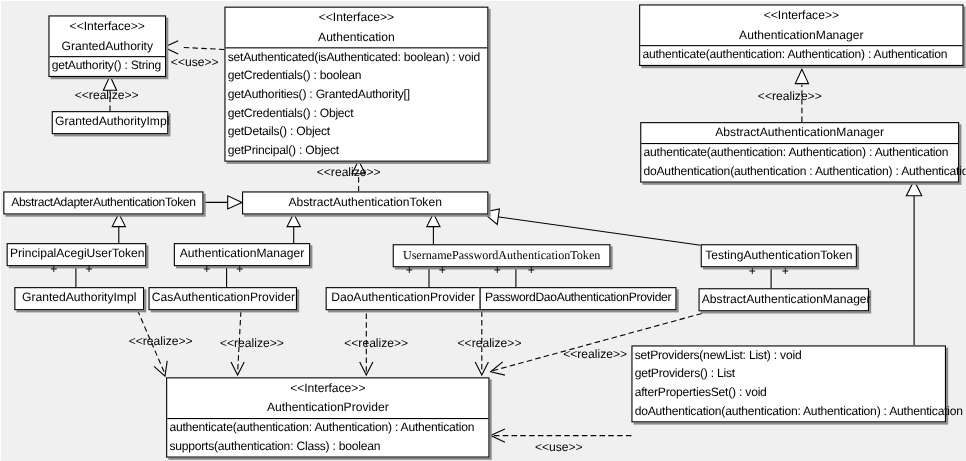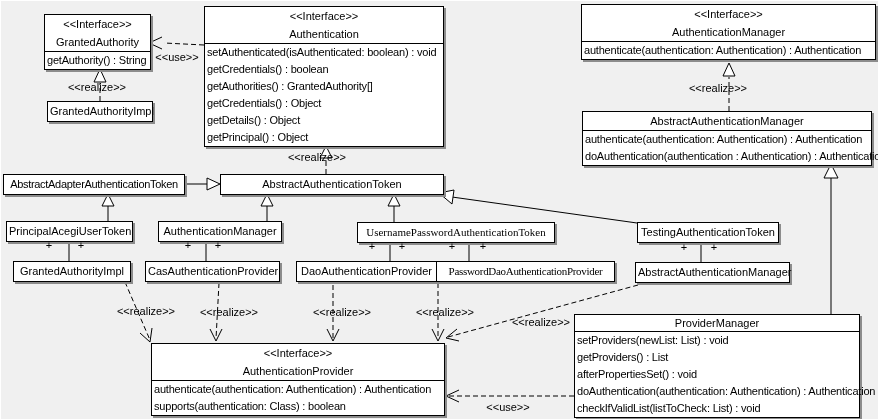--- a/index.html
+++ b/index.html
@@ -170,54 +170,50 @@
   </div>
 
   <div class="uml-box single" style="left:636px;top:221px;width:136px;">
     <span>TestingAuthenticationToken</span>
   </div>
 
   <div class="uml-box single" style="left:12px;top:260px;width:112px;">
     <span>GrantedAuthorityImpl</span>
   </div>
 
-  <div class="uml-box single" style="left:144px;top:260px;width:129px;">
+  <div class="uml-box single" style="left:134px;top:260px;width:129px;">
     <span>CasAuthenticationProvider</span>
   </div>
 
   <div class="uml-box single" style="left:295px;top:260px;width:135px;">
     <span>DaoAuthenticationProvider</span>
   </div>
 
-  <div class="uml-box single tight" style="left:435px;top:260px;width:173px;font-family:Liberation Serif, serif;">
+  <div class="uml-box single tight" style="left:435px;top:260px;width:173px;">
     <span>PasswordDaoAuthenticationProvider</span>
   </div>
 
   <div class="uml-box single" style="left:634px;top:261px;width:149px;">
     <span>AbstractAuthenticationManager</span>
   </div>
 
   <div class="uml-box" style="left:150px;top:342px;width:292px;">
     <div class="title with-div">
       <div class="stereo">&lt;&lt;Interface&gt;&gt;</div>
       <div class="cname">AuthenticationProvider</div>
     </div>
     <div class="m">authenticate(authentication: Authentication) : Authentication</div>
     <div class="m">supports(authentication: Class) : boolean</div>
   </div>
 
   <div class="uml-box" style="left:573px;top:313px;width:284px;">
-    <div class="title with-div">
-      <div class="cname" style="height:16px;line-height:16px;">ProviderManager</div>
-    </div>
     <div class="m">setProviders(newList: List) : void</div>
     <div class="m">getProviders() : List</div>
     <div class="m">afterPropertiesSet() : void</div>
     <div class="m">doAuthentication(authentication: Authentication) : Authentication</div>
-    <div class="m">checkIfValidList(listToCheck: List) : void</div>
   </div>
 
   <div class="lbl" style="left:176px;top:50px;">&lt;&lt;use&gt;&gt;</div>
   <div class="lbl" style="left:96px;top:80px;">&lt;&lt;realize&gt;&gt;</div>
   <div class="lbl" style="left:316px;top:150px;">&lt;&lt;realize&gt;&gt;</div>
   <div class="lbl" style="left:717px;top:81px;">&lt;&lt;realize&gt;&gt;</div>
   <div class="lbl" style="left:145px;top:304px;">&lt;&lt;realize&gt;&gt;</div>
   <div class="lbl" style="left:228px;top:305px;">&lt;&lt;realize&gt;&gt;</div>
   <div class="lbl" style="left:341px;top:305px;">&lt;&lt;realize&gt;&gt;</div>
   <div class="lbl" style="left:444px;top:305px;">&lt;&lt;realize&gt;&gt;</div>

